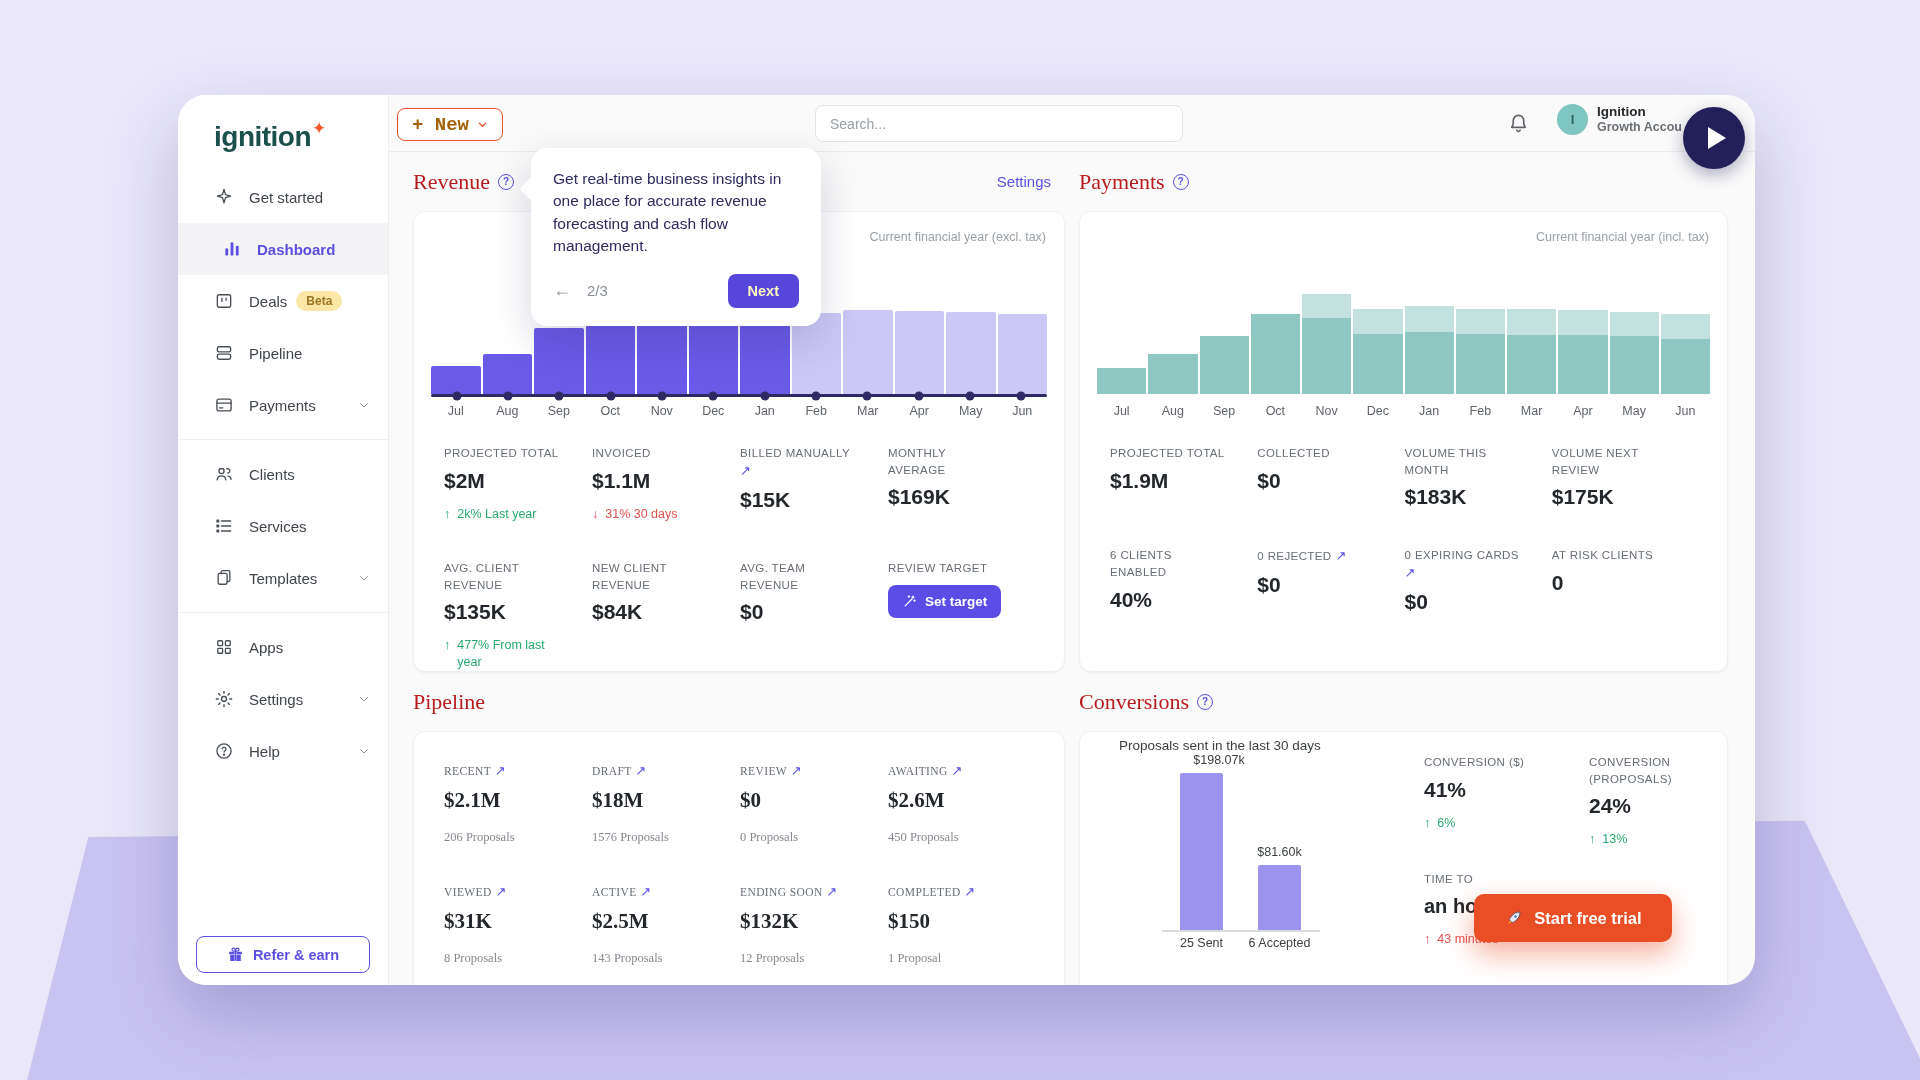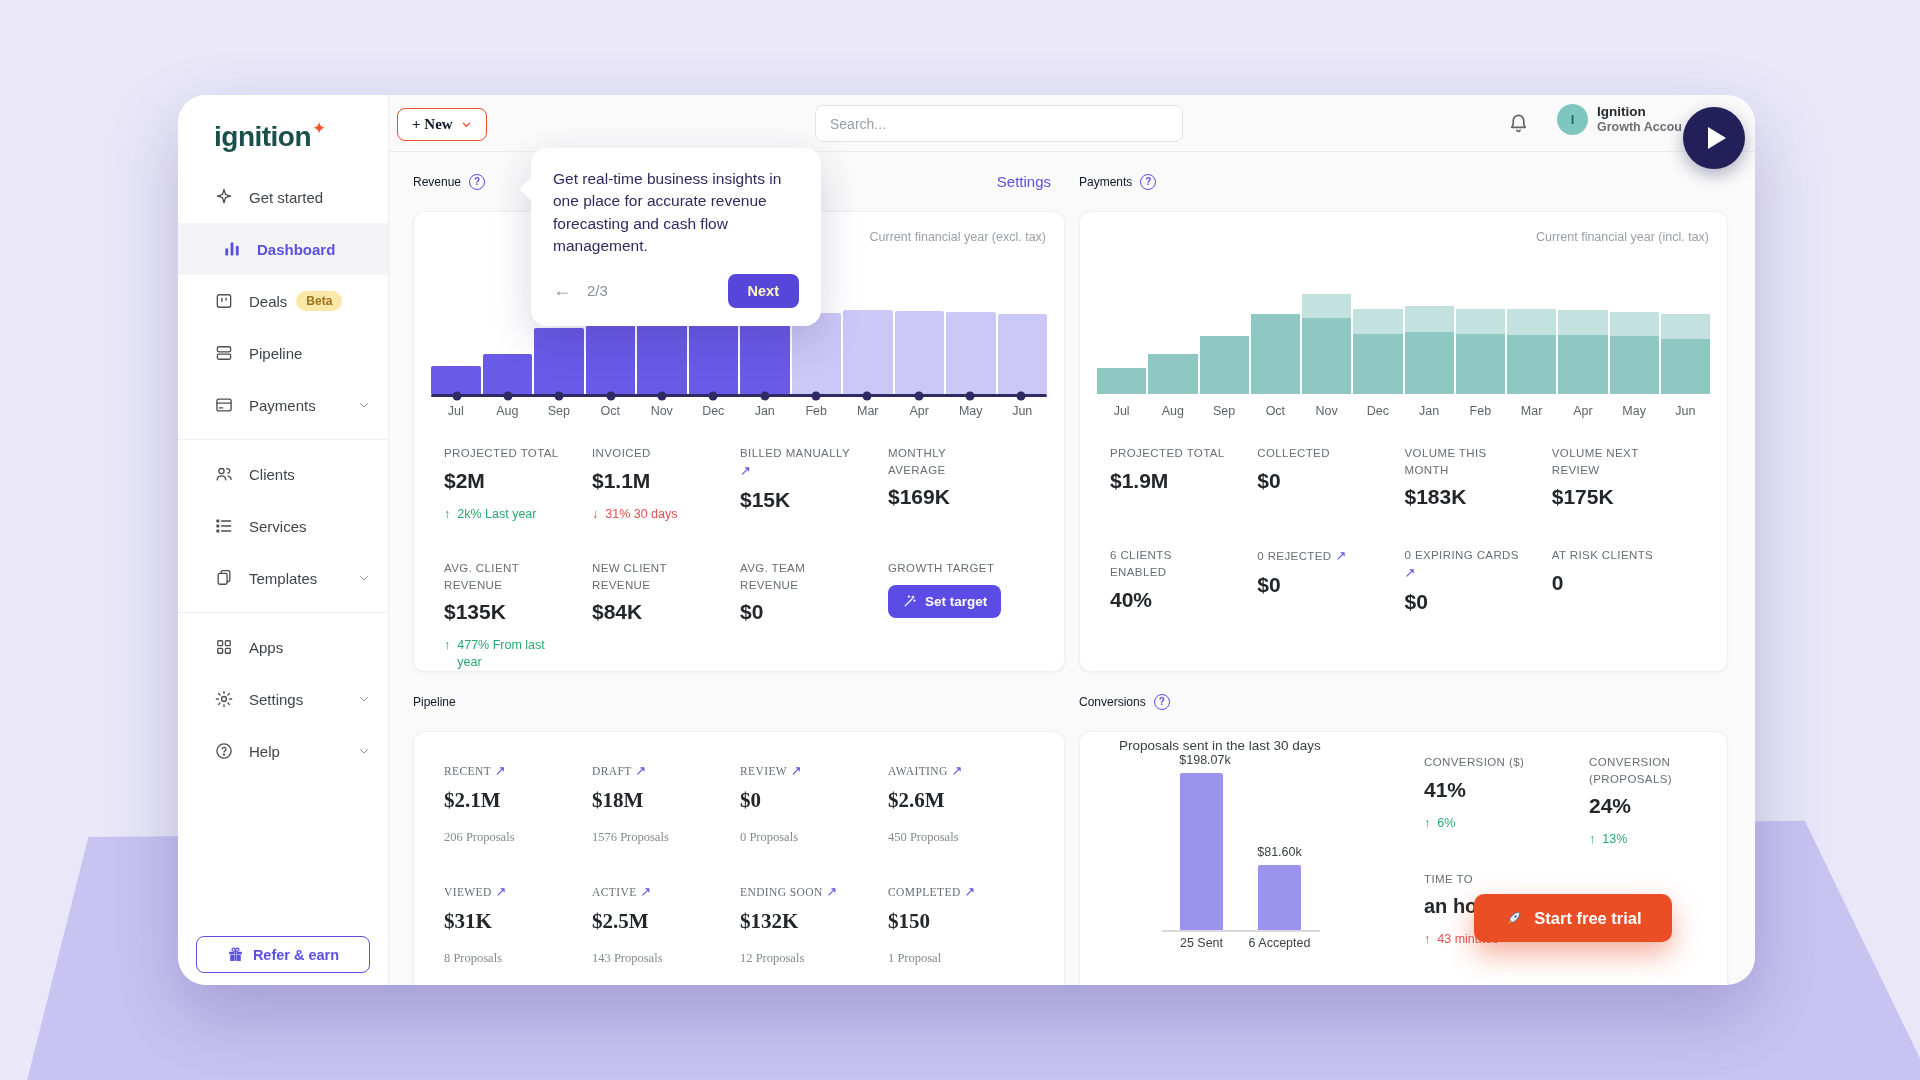--- a/index.html
+++ b/index.html
@@ -29,23 +29,23 @@
   .side-div { height:1px; background:#EFEFF2; margin:8px 0; }
   .refer { position:absolute; left:18px; right:18px; bottom:12px; height:37px;
     border:1.5px solid #5B50E1; border-radius:8px; background:#fff; color:#5B50E1;
     font-size:14.5px; font-weight:700; display:flex; align-items:center; justify-content:center; gap:9px; cursor:pointer;
     font-family:"Liberation Sans", sans-serif; }
 
   
   .main { flex:1; display:flex; flex-direction:column; position:relative; }
   .topbar { height:57px; border-bottom:1px solid #ECECF0; position:relative; flex-shrink:0; }
   .new-btn { position:absolute; left:8px; top:13px; height:33px; padding:0 14px;
-    border:1.5px solid #E8502B; border-radius:8px; background:#fff; color:#0f172a;
-    font-size:15px; font-weight:600; display:flex; align-items:center; gap:8px; cursor:pointer;
-    font-family:Liberation Serif, serif; }
+    border:1.5px solid #E8502B; border-radius:8px; background:#fff; color:#a16207;
+    font-size:19px; font-weight:600; display:flex; align-items:center; gap:8px; cursor:pointer;
+    font-family:Liberation Mono, monospace; }
   .search { position:absolute; left:426px; top:10px; width:368px; height:37px;
     border:1px solid #E3E3E8; border-radius:8px; background:#fff; padding:0 14px;
     font-size:14px; color:#333; outline:none; font-family:"Liberation Sans", sans-serif; }
   .search::placeholder { color:#9AA0A6; }
   .bell { position:absolute; left:1118px; top:17px; color:#5F6368; cursor:pointer; }
   .acct { position:absolute; left:1168px; top:9px; display:flex; align-items:center; gap:9px; cursor:pointer; }
   .avatar { width:31px; height:31px; border-radius:50%; background:#7FC6C1; color:#2C6663;
     display:flex; align-items:center; justify-content:center; font-size:13px; font-weight:600; }
   .acct-texts { line-height:1.2; width:92px; overflow:hidden; }
   .acct-name { font-size:13.5px; font-weight:700; color:#26292E; white-space:nowrap; }
@@ -53,21 +53,21 @@
   .play-btn { position:absolute; left:1294px; top:12px; width:62px; height:62px; border-radius:50%;
     background:#232059; border:none; cursor:pointer; display:flex; align-items:center; justify-content:center; z-index:5;
     box-shadow:0 6px 16px rgba(35,32,89,.35); }
   .play-tri { width:0; height:0; border-top:11px solid transparent; border-bottom:11px solid transparent;
     border-left:18px solid #fff; margin-left:5px; }
 
   
   .content { flex:1; padding:0 24px; position:relative; }
   .grid { display:grid; grid-template-columns:652px 649px; column-gap:14px; }
   .col-head { display:flex; align-items:center; gap:8px; height:59px; }
-  .sec-title { font-size:12px; color:#0f172a; font-weight:500; }
+  .sec-title { font-size:22px; color:#b91c1c; font-weight:500;font-family:Liberation Serif, serif; }
   .qmark { width:16px; height:16px; border:1.5px solid #5B50E1; border-radius:50%;
     color:#5B50E1; font-size:10px; font-weight:700; display:flex; align-items:center; justify-content:center; cursor:pointer; }
   .settings-link { margin-left:auto; margin-right:14px; color:#5B50E1; font-size:15px; cursor:pointer; }
 
   .card { background:#fff; border:1px solid #F0F0F3; border-radius:12px;
     box-shadow:0 1px 3px rgba(16,24,40,.05); }
   .card.tall { height:461px; padding:12px 16px 0; }
   .card.bottom { height:320px; padding:16px 16px 0; position:relative; }
   .context { text-align:right; color:#9AA0A6; font-size:12.5px; padding:6px 2px 0; }
 
@@ -401,21 +401,21 @@
                 </div>
                 <div class="stat">
                   <div class="stat-label">NEW CLIENT REVENUE</div>
                   <div class="stat-value">$84K</div>
                 </div>
                 <div class="stat">
                   <div class="stat-label">AVG. TEAM REVENUE</div>
                   <div class="stat-value">$0</div>
                 </div>
                 <div class="stat">
-                  <div class="stat-label">GROWTH TARGET</div>
+                  <div class="stat-label">REVIEW TARGET</div>
                   <button class="set-target">
                     <span style="display:flex">
                       <svg width="15" height="15" viewBox="0 0 24 24" fill="none" stroke="#fff" stroke-width="2" stroke-linecap="round">
                         <path d="M5 19L16 8"></path>
                         <path d="M17.5 3.5v3M16 5h3M20 9.5v2M19 10.5h2M11 3v2M10 4h2"></path>
                       </svg>
                     </span>
                     <span>Set target</span>
                   </button>
                 </div>
@@ -573,21 +573,21 @@
                   <div class="stat-sub">1 Proposal</div>
                 </div>
               </div>
           </div>
 
           <div class="card bottom">
             <div class="conv-title">Proposals sent in the last 30 days</div>
             <div class="conv-plot" id="conv-plot">
                 <div class="cbase"></div>
                 <div class="cbar" style="left: 100px; width: 43px; top: 41px; height: 157px; background: rgb(156, 147, 238);"></div>
-                <div class="cbar-val" style="left: 125px; top: 21px;">$198.07k</div>
+                <div class="cbar-val" style="left: 139px; top: 21px;">$198.07k</div>
                 <div class="cbar-cat" style="left: 121.5px;">25 Sent</div>
                 <div class="cbar" style="left: 178px; width: 43px; top: 133px; height: 65px; background: rgb(156, 147, 238);"></div>
                 <div class="cbar-val" style="left: 199.5px; top: 113px;">$81.60k</div>
                 <div class="cbar-cat" style="left: 199.5px;">6 Accepted</div>
               </div>
             <div id="conv-stats">
                 <div class="conv-stat" style="left: 344px; top: 22px;">
                   <div class="stat-label">CONVERSION ($)</div>
                   <div class="stat-value">41%</div>
                   <div class="stat-delta tone-green">

